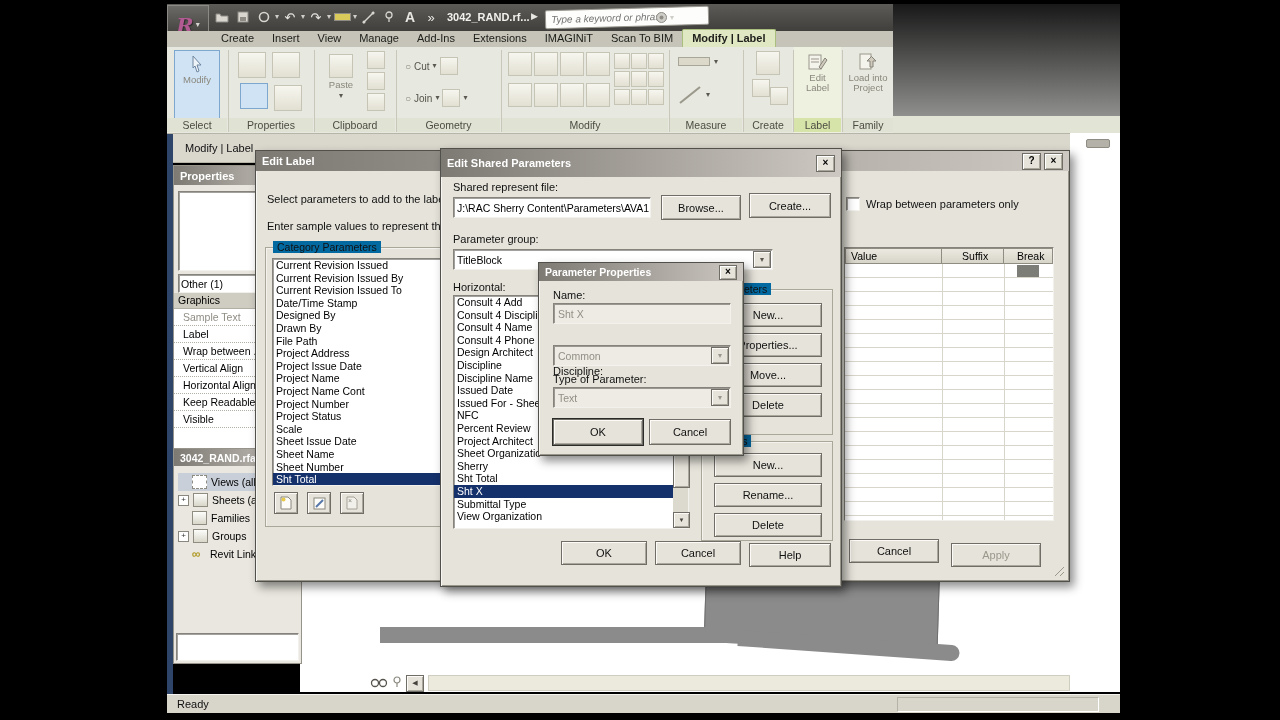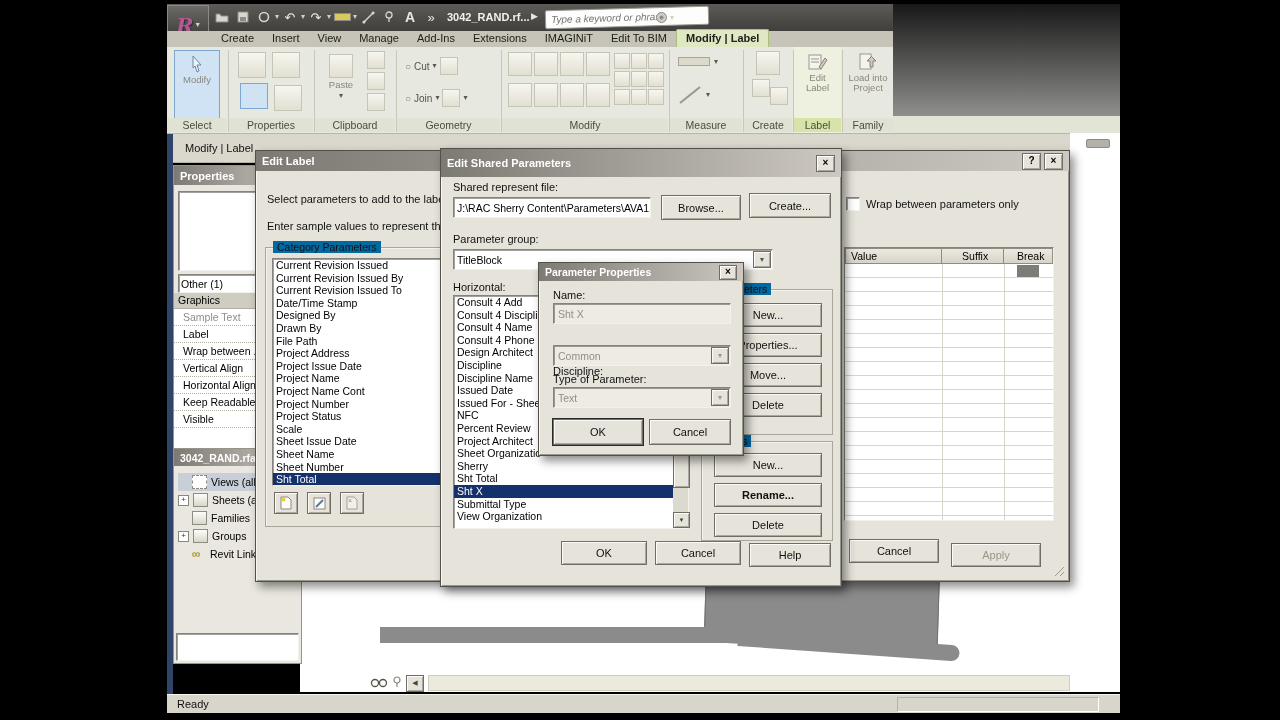--- a/index.html
+++ b/index.html
@@ -120,21 +120,21 @@
 
   <div class="abs" style="left:167px;top:31px;width:726px;height:16px;background:#c6c4b8;display:flex;align-items:flex-end;padding-left:45px;box-sizing:border-box;">
     <div style="display:flex;">
         <div class="rtab">Create</div>
         <div class="rtab">Insert</div>
         <div class="rtab">View</div>
         <div class="rtab">Manage</div>
         <div class="rtab">Add-Ins</div>
         <div class="rtab">Extensions</div>
         <div class="rtab">IMAGINiT</div>
-        <div class="rtab">Edit To BIM</div>
+        <div class="rtab">Scan To BIM</div>
       </div>
     <div class="rtab ctx">Modify | Label</div>
   </div>
 
   <div class="abs" style="left:167px;top:47px;width:726px;height:86px;background:#e7e8df;border-bottom:1px solid #b7b5a8;">
 
     <div class="abs" style="left:0;top:0;width:60px;height:86px;">
       <div class="abs bigtool" style="left:7px;top:3px;width:44px;height:64px;background:#cfe3f4;border:1px solid #7da7cd;">
         <svg width="16" height="18">
             <path d="M4 1 L12 10 L8 10 L10 16 L8 17 L6 11 L4 13 Z" fill="#eef3f8" stroke="#6e86a0"></path>
@@ -490,21 +490,21 @@
       <span class="leg">Parameters</span>
       <div class="btn" style="position:absolute;left:12px;top:13px;width:106px;height:22px;">New...</div>
       <div class="btn" style="position:absolute;left:12px;top:43px;width:106px;height:22px;">Properties...</div>
       <div class="btn" style="position:absolute;left:12px;top:73px;width:106px;height:22px;">Move...</div>
       <div class="btn" style="position:absolute;left:12px;top:103px;width:106px;height:22px;">Delete</div>
     </div>
 
     <div class="fsetbox" style="left:260px;top:292px;width:130px;height:98px;">
       <span class="leg">Groups</span>
       <div class="btn" style="position:absolute;left:12px;top:11px;width:106px;height:22px;">New...</div>
-      <div class="btn" style="position:absolute;left:12px;top:41px;width:106px;height:22px;font-weight:bold;">Rename...</div>
+      <div class="btn" style="position:absolute;left:12px;top:41px;width:106px;height:22px;">Rename...</div>
       <div class="btn" style="position:absolute;left:12px;top:71px;width:106px;height:22px;">Delete</div>
     </div>
 
     <div class="btn abs" style="left:120px;top:392px;width:84px;height:22px;">OK</div>
     <div class="btn abs" style="left:214px;top:392px;width:84px;height:22px;">Cancel</div>
     <div class="btn abs" style="left:308px;top:394px;width:80px;height:22px;">Help</div>
   </div>
 
   <div class="abs dlg" style="left:538px;top:262px;width:204px;height:192px;z-index:30;">
     <div class="tbar" style="height:18px;font-size:10.5px;">

